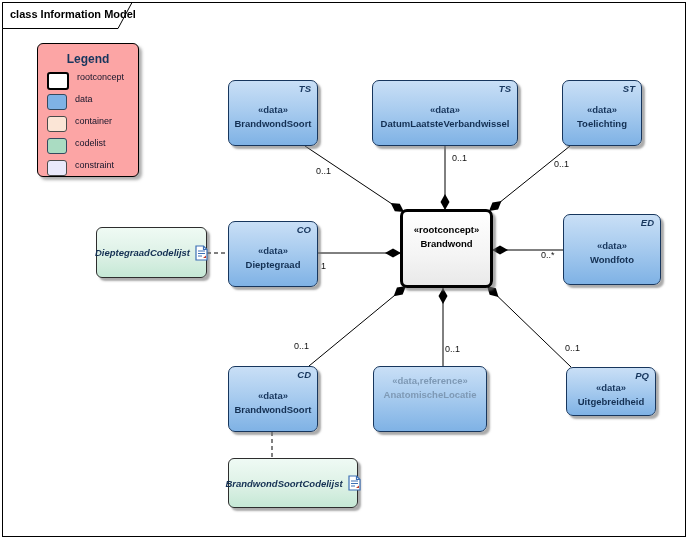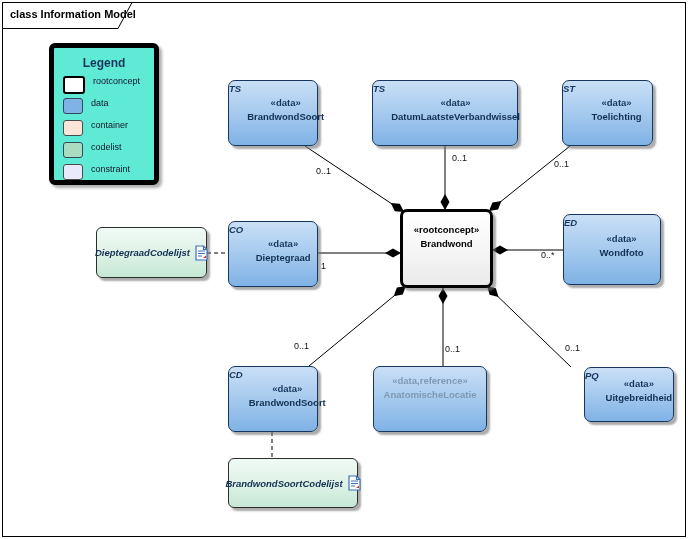--- a/index.html
+++ b/index.html
@@ -10,43 +10,42 @@
   #frame-border{position:absolute;left:2px;top:2px;right:2px;bottom:2px;border:1px solid #000;}
   
   #frame-tab{position:absolute;left:2px;top:2px;width:134px;height:28px;}
   #frame-tab svg{position:absolute;left:0;top:0;}
   #frame-tab .tab-label{
     position:absolute;left:8px;top:6px;font-size:11px;font-weight:bold;color:#000;white-space:nowrap;
   }
   
   #legend{
     position:absolute;left:37px;top:43px;width:100px;height:132px;
-    background:#5eead4;border:5px solid #000000;border-radius:6px;
+    background:#fca5a5;border:1px solid #000000;border-radius:6px;
     box-shadow:3px 3px 3px rgba(110,110,110,.55);
-    margin-left:12px;
   }
   #legend .legend-title{
     text-align:center;font-size:12px;font-weight:bold;color:#17365d;margin-top:8px;margin-bottom:6px;
   }
   .legend-row{display:flex;gap:8px;padding:0 0 0 9px;height:22px;}
   .swatch{width:18px;height:14px;border-radius:3px;flex:0 0 auto;}
   .sw-rootconcept{background:#ffffff;border:2px solid #000;}
   .sw-container{background:#fbe5d6;border:1px solid #4a4a4a;}
   .sw-data{background:#7fb2e5;border:1px solid #34495e;}
   .sw-codelist{background:#aadcc2;border:1px solid #34495e;}
   .sw-constraint{background:#e9e9fb;border:1px solid #4a4a4a;}
   .legend-label{font-size:9px;color:#15152a;}
   
   #wires{position:absolute;left:0;top:0;width:688px;height:539px;}
   
   .node{position:absolute;box-sizing:border-box;border-radius:7px;
         box-shadow:3px 3px 2px rgba(115,115,115,.6);}
   .data-node{
     background:linear-gradient(to bottom,#c9dff6 0%,#a9ccef 45%,#7fb2e5 100%);
-    border:1px solid #17365d;display:flex;flex-direction:row;
+    border:1px solid #17365d;display:flex;flex-direction:column;
   }
   .tag-row{text-align:right;padding:2px 6px 0 0;font-size:9.5px;font-style:italic;font-weight:bold;color:#17365d;height:12px;}
   .node-body{flex:1;display:flex;flex-direction:column;align-items:center;justify-content:center;padding-bottom:8px;}
   .stereotype{font-size:9.5px;font-weight:bold;color:#17365d;}
   .node-name{font-size:9.5px;font-weight:bold;color:#132f52;margin-top:3px;}
   .ref-node .node-body{justify-content:flex-start;padding-top:8px;}
   .ref-node .stereotype,.ref-node .node-name{color:#7e99b5;}
   .root-node{
     background:linear-gradient(to bottom,#ffffff 0%,#f4f4f4 60%,#e9e9e9 100%);
     border:3px solid #000;border-radius:7px;display:flex;flex-direction:column;align-items:center;
@@ -129,21 +128,21 @@
   </div>
 
   <div class="node data-node" style="left:372px;top:80px;width:146px;height:66px;">
     <div class="tag-row">TS</div>
     <div class="node-body">
       <span class="stereotype">«data»</span>
       <span class="node-name">DatumLaatsteVerbandwissel</span>
     </div>
   </div>
 
-  <div class="node data-node" style="left:562px;top:80px;width:91px;height:66px;">
+  <div class="node data-node" style="left:562px;top:80px;width:80px;height:66px;">
     <div class="tag-row">ST</div>
     <div class="node-body">
       <span class="stereotype">«data»</span>
       <span class="node-name">Toelichting</span>
     </div>
   </div>
 
   <div class="root-node" style="position:absolute;left:400px;top:209px;width:93px;height:79px;box-sizing:border-box;">
     <span class="stereotype">«rootconcept»</span>
     <span class="node-name">Brandwond</span>
@@ -173,21 +172,21 @@
     </div>
   </div>
 
   <div class="node data-node ref-node" style="left:373px;top:366px;width:114px;height:66px;">
     <div class="node-body">
       <span class="stereotype">«data,reference»</span>
       <span class="node-name">AnatomischeLocatie</span>
     </div>
   </div>
 
-  <div class="node data-node" style="left:584px;top:367px;width:90px;height:55px;">
+  <div class="node data-node" style="left:566px;top:367px;width:90px;height:49px;">
     <div class="tag-row">PQ</div>
     <div class="node-body">
       <span class="stereotype">«data»</span>
       <span class="node-name">Uitgebreidheid</span>
     </div>
   </div>
 
   <div class="node codelist-node" style="left:96px;top:227px;width:111px;height:51px;">
     <span class="codelist-name">DieptegraadCodelijst</span>
     <svg class="doc-icon" width="13" height="16" viewBox="0 0 13 16">

